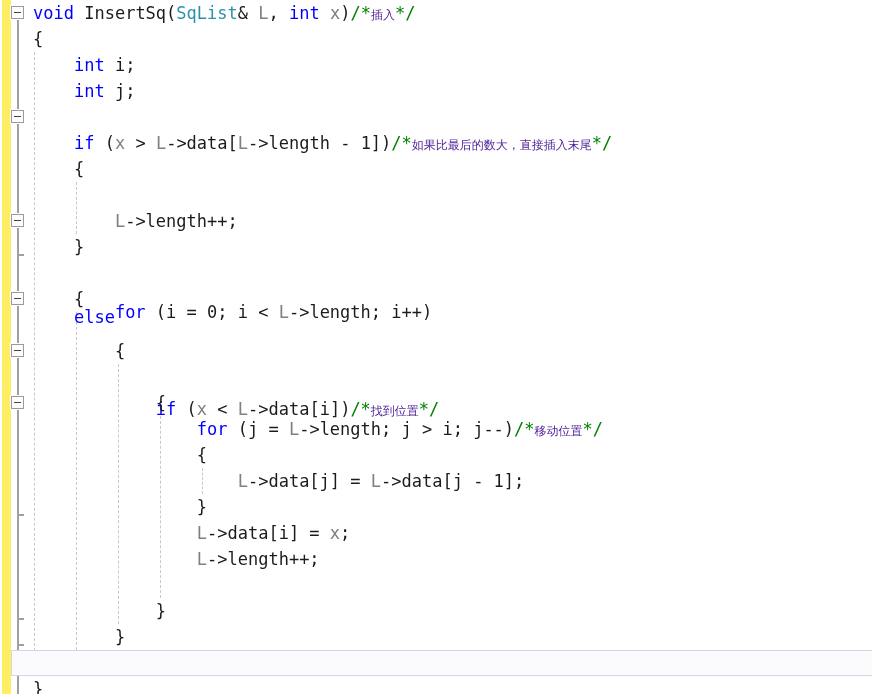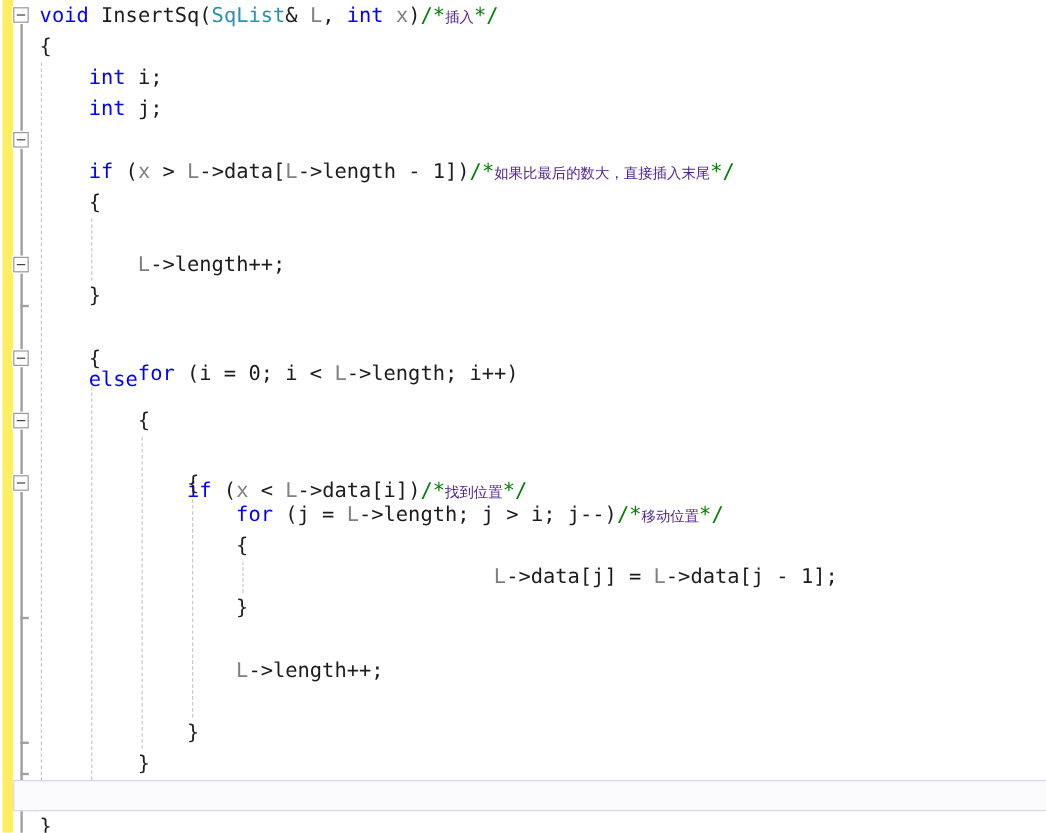--- a/index.html
+++ b/index.html
@@ -156,22 +156,23 @@
       <div class="line" style="top: 208px;"><span class="plain">        </span><span class="param">L</span><span class="plain">-&gt;length++;</span></div>
       <div class="line" style="top: 234px;"><span class="plain">    </span><span class="plain">}</span></div>
       <div class="line" style="top: 260px; margin-top: 44px;"><span class="plain">    </span><span class="kw">else</span></div>
       <div class="line" style="top: 286px;"><span class="plain">    </span><span class="plain">{</span></div>
       <div class="line" style="top: 299px;"><span class="plain">        </span><span class="kw">for</span><span class="plain"> (i = 0; i &lt; </span><span class="param">L</span><span class="plain">-&gt;length; i++)</span></div>
       <div class="line" style="top: 338px;"><span class="plain">        </span><span class="plain">{</span></div>
       <div class="line" style="top: 364px; margin-top: 32px;"><span class="plain">            </span><span class="kw">if</span><span class="punct"> (</span><span class="param">x</span><span class="punct"> &lt; </span><span class="param">L</span><span class="plain">-&gt;data[i])</span><span class="cmt">/*</span><span class="cmt-cjk">找到位置</span><span class="cmt">*/</span></div>
       <div class="line" style="top: 390px;"><span class="plain">            </span><span class="plain">{</span></div>
       <div class="line" style="top: 416px;"><span class="plain">                </span><span class="kw">for</span><span class="plain"> (j = </span><span class="param">L</span><span class="plain">-&gt;length; j &gt; i; j--)</span><span class="cmt">/*</span><span class="cmt-cjk">移动位置</span><span class="cmt">*/</span></div>
       <div class="line" style="top: 442px;"><span class="plain">                </span><span class="plain">{</span></div>
-      <div class="line" style="top: 468px; text-align: center;"><span class="plain">                    </span><span class="param">L</span><span class="plain">-&gt;data[j] = </span><span class="param">L</span><span class="plain">-&gt;data[j - 1];</span></div>
+      <div class="line" style="top: 468px;"><span class="plain">                    </span><span class="param">L</span><span class="plain">-&gt;data[j] = </span><span class="param">L</span><span class="plain">-&gt;data[j - 1];</span></div>
       <div class="line" style="top: 494px;"><span class="plain">                </span><span class="plain">}</span></div>
+      <div class="line" style="top: 520px;"><span class="plain">                </span><span class="param">L</span><span class="plain">-&gt;data[i] = </span><span class="param">x</span><span class="plain">;</span></div>
       <div class="line" style="top: 546px;"><span class="plain">                </span><span class="param">L</span><span class="plain">-&gt;length++;</span></div>
       <div class="line" style="top: 598px;"><span class="plain">            </span><span class="plain">}</span></div>
       <div class="line" style="top: 624px;"><span class="plain">        </span><span class="plain">}</span></div>
       <div class="line" style="top: 650px;"><span class="plain">    </span><span class="plain">}</span></div>
       <div class="line" style="top: 676px;"><span class="plain"></span><span class="plain">}</span></div>
       <div class="caret" style="left: 94.5px; top: 653px;"></div>
     </div>
 
 <div class="current-line" style="top: 650px;"></div>
     <div class="current-line-gutter" style="top: 650px;"></div>

